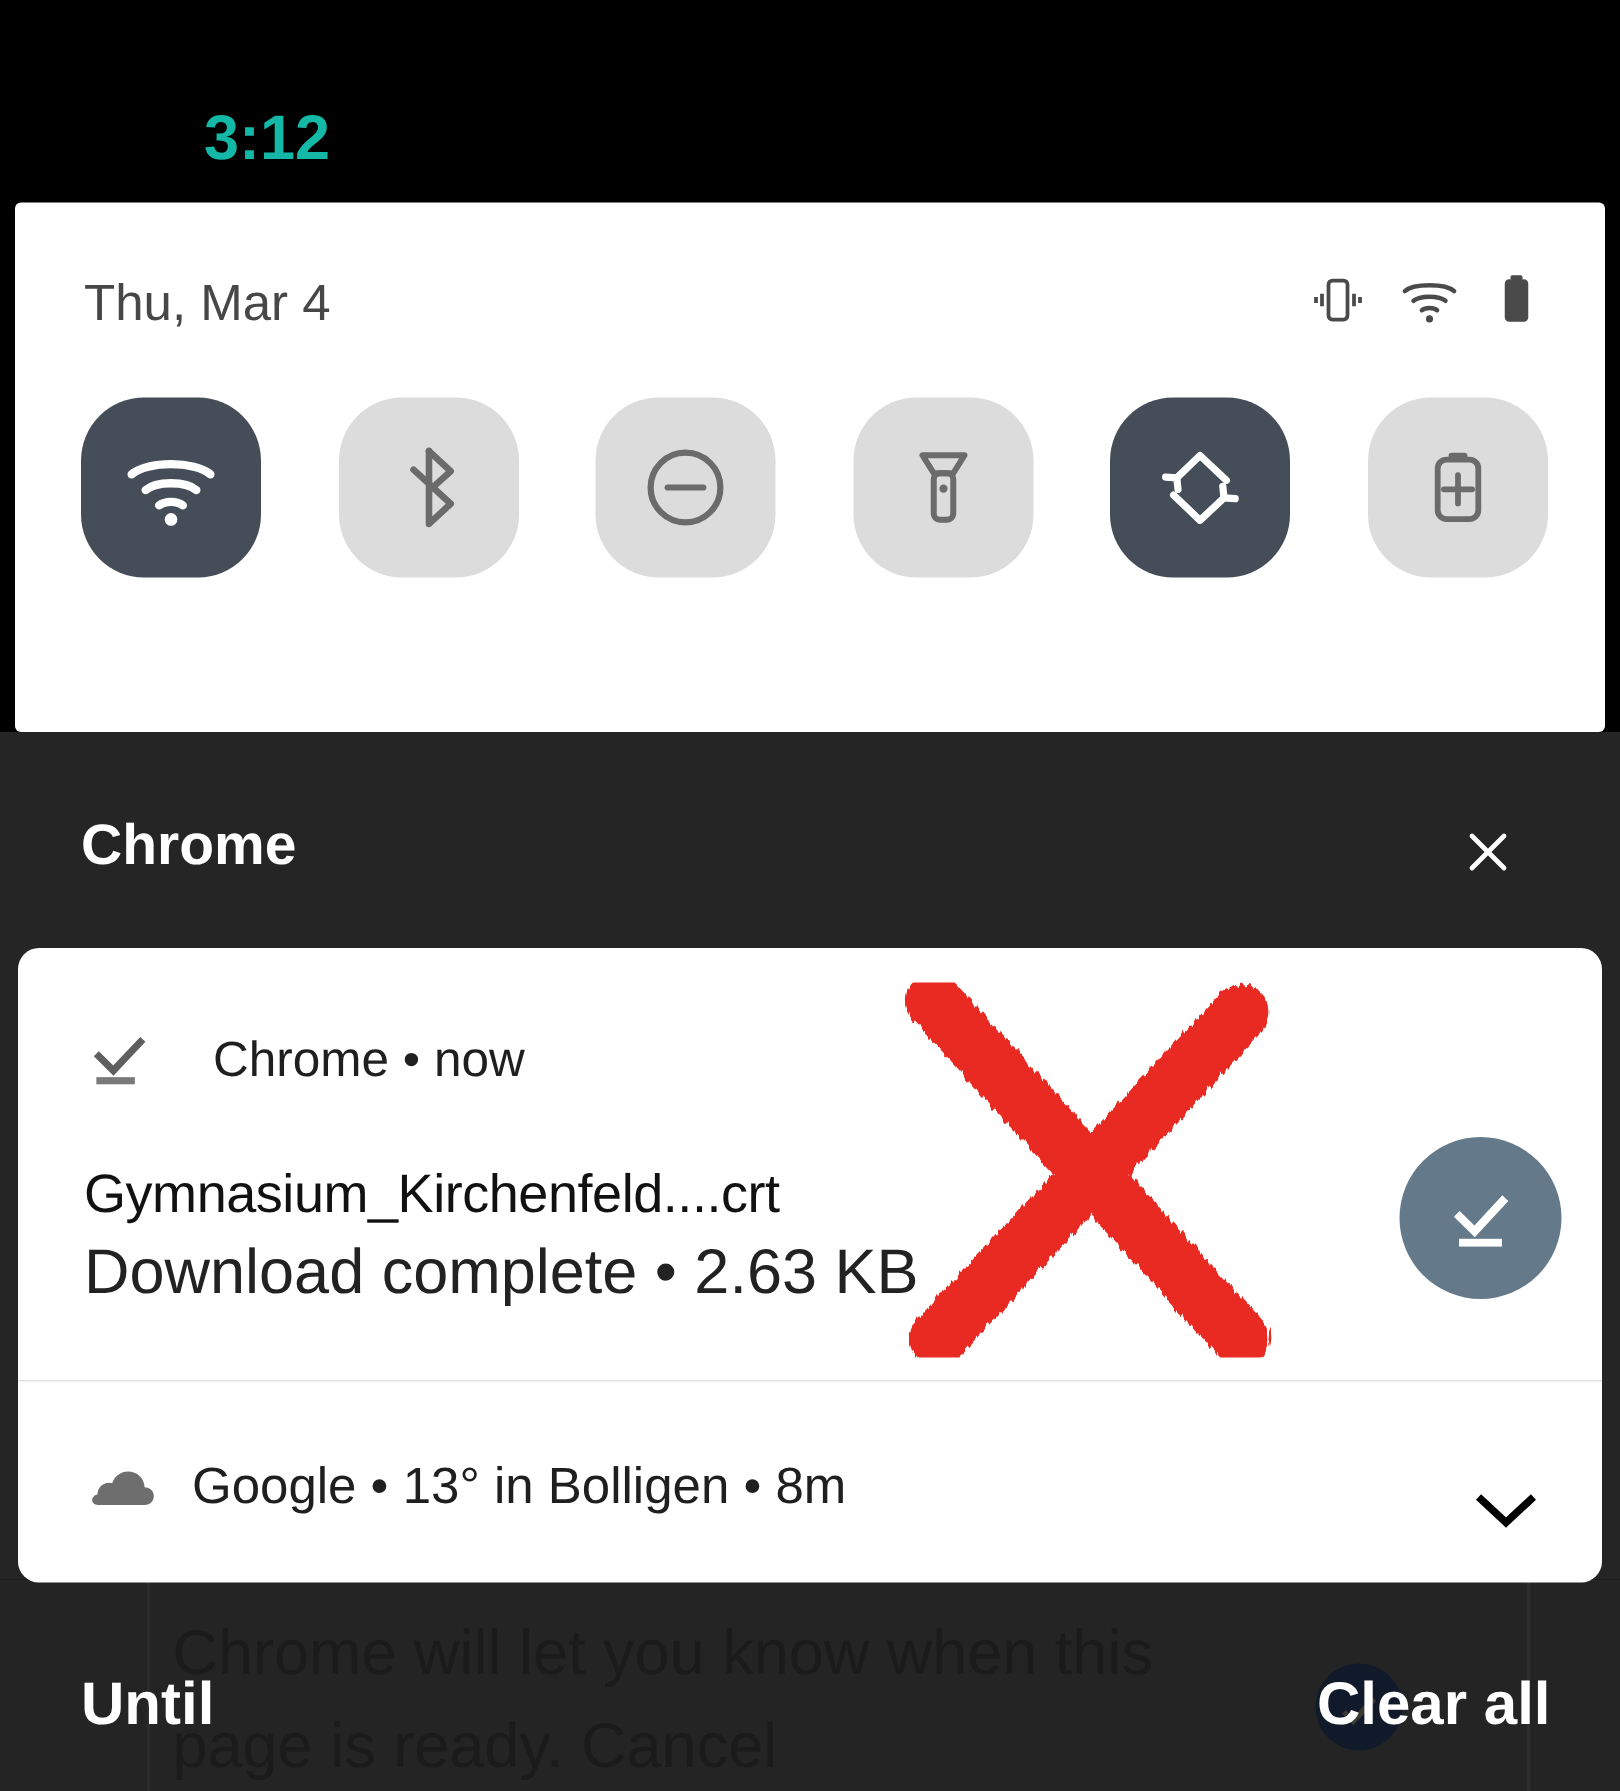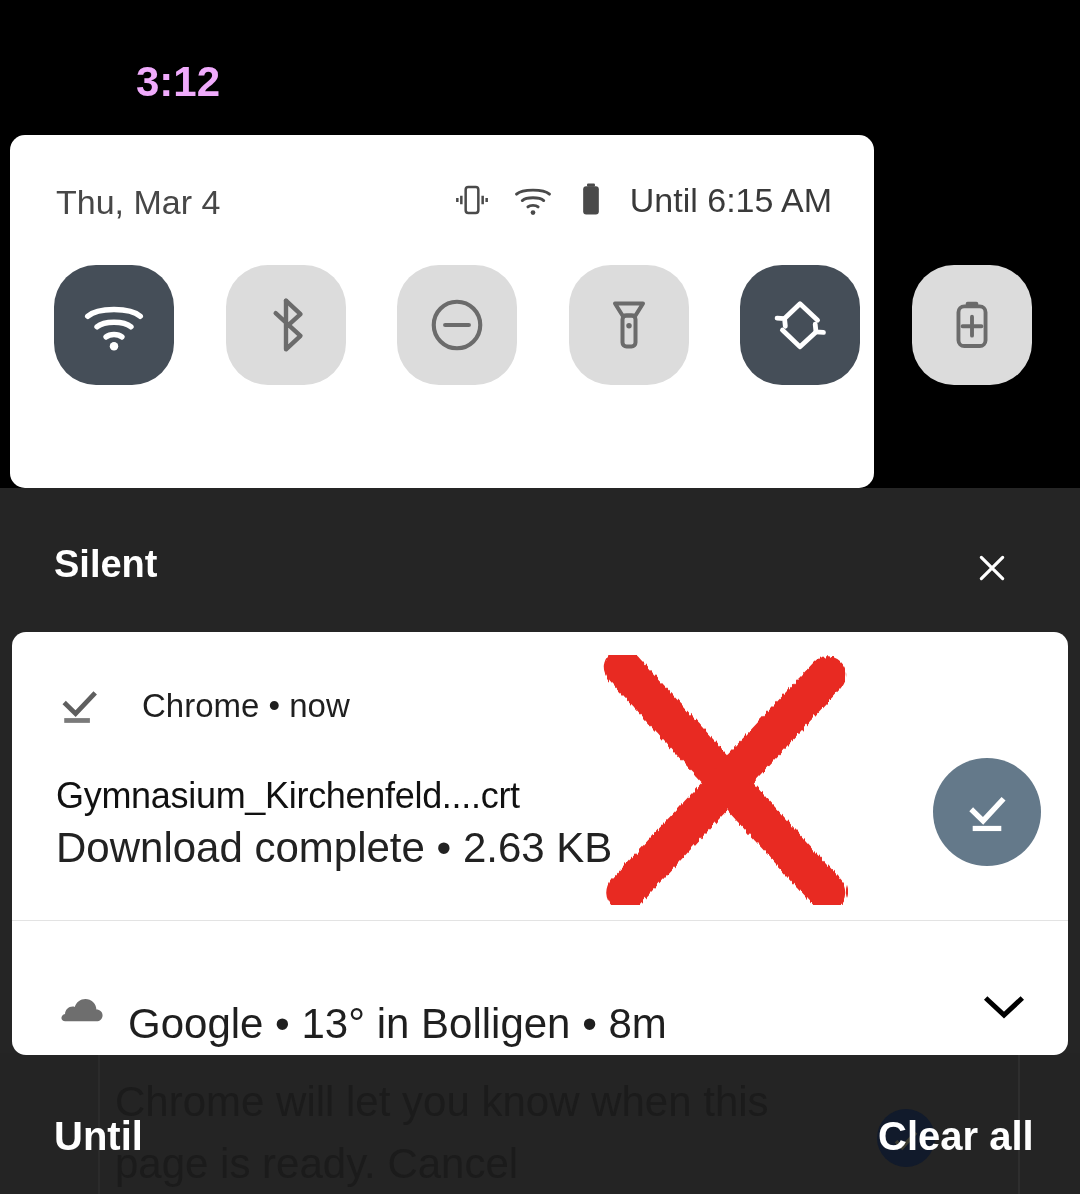--- a/index.html
+++ b/index.html
@@ -10,22 +10,22 @@
     overflow:hidden;
     position:relative;
   }
 
   
   #statusbar {
     position:absolute; left:0; top:0; width:1080px; height:135px;
     background:#000;
   }
   #clock {
-    position:absolute; left:136px; top:58px;
-    color:#f0abfc; font-size:42px; font-weight:bold; letter-spacing:0px;
+    position:absolute; left:136px; top:68px;
+    color:#14b8a6; font-size:42px; font-weight:bold; letter-spacing:0px;
   }
 
   
   #dimmed-page {
     position:absolute; left:0; top:1053px; width:1080px; height:141px;
     background:#242424;
     overflow:hidden;
   }
   #dim-vline-left {
     position:absolute; left:98px; top:0; width:2px; height:141px;
@@ -42,22 +42,22 @@
   #dim-badge {
     position:absolute; left:877px; top:1109px; width:58px; height:58px;
     border-radius:50%; background:#111a2b;
   }
   #dim-badge-check {
     position:absolute; left:14px; top:16px; width:30px; height:30px;
   }
 
   
   #qs-panel {
-    position:absolute; left:10px; top:135px; width:864px; height:353px;
-    background:#fff; border-radius:15px;
+    position:absolute; left:10px; top:135px; width:1060px; height:353px;
+    background:#fff; border-radius:4px;
   }
   #qs-date {
     position:absolute; left:46px; top:48px;
     color:#474747; font-size:34px;
   }
   #qs-status {
     position:absolute; right:42px; top:44px;
     display:flex; align-items:center; gap:20px;
   }
   #qs-status .stat-icon { display:block; }
@@ -125,21 +125,21 @@
     position:absolute; left:921px; top:126px;
     width:108px; height:108px; border-radius:50%;
     background:#64798a;
     display:flex; align-items:center; justify-content:center;
   }
 
   #n2-row {
     position:absolute; left:46px; top:340px;
     display:flex; align-items:center; gap:22px;
   }
-  #n2-text { color:#1f1f1f; font-size:42px;margin-top:28px; }
+  #n2-text { color:#1f1f1f; font-size:34px; }
   #n2-expand {
     position:absolute; left:962px; top:355px;
     width:60px; height:40px;
     display:flex; align-items:center; justify-content:center;
   }
 
   
   #btn-manage {
     position:absolute; left:54px; top:1114px;
     color:#fff; font-size:40px; font-weight:bold;
@@ -188,21 +188,20 @@
       <path d="M2.6 8.6 C6 5.6 18 5.6 21.4 8.6" fill="none" stroke="#4a4a4a" stroke-width="1.7" stroke-linecap="round"></path>
       <path d="M5.9 12.3 C8.3 10.2 15.7 10.2 18.1 12.3" fill="none" stroke="#4a4a4a" stroke-width="1.7" stroke-linecap="round"></path>
       <path d="M9.1 15.9 C10.4 14.8 13.6 14.8 14.9 15.9" fill="none" stroke="#4a4a4a" stroke-width="1.7" stroke-linecap="round"></path>
       <circle cx="12" cy="19.2" r="1.35" fill="#4a4a4a"></circle>
     </svg>
 
     <svg class="stat-icon" width="34" height="40" viewBox="0 0 14 24">
       <rect x="4.6" y="2.1" width="4.8" height="1.9" rx="0.7" fill="#4a4a4a"></rect>
       <rect x="2.3" y="3.7" width="9.4" height="17" rx="1.8" fill="#4a4a4a"></rect>
     </svg>
-    <span id="qs-battery-text">Until 6:15 AM</span>
   </div>
 
   <div id="qs-tiles">
 
     <div class="tile on">
       <svg width="70" height="70" viewBox="0 0 24 24">
         <path d="M3.0 9.0 C6.4 5.9 17.6 5.9 21.0 9.0" fill="none" stroke="#ffffff" stroke-width="1.9" stroke-linecap="round"></path>
         <path d="M6.2 12.6 C8.6 10.5 15.4 10.5 17.8 12.6" fill="none" stroke="#ffffff" stroke-width="1.9" stroke-linecap="round"></path>
         <path d="M9.3 16.1 C10.6 15.0 13.4 15.0 14.7 16.1" fill="none" stroke="#ffffff" stroke-width="1.9" stroke-linecap="round"></path>
         <circle cx="12" cy="19.3" r="1.45" fill="#ffffff"></circle>
@@ -248,21 +247,21 @@
       </svg>
     </div>
 
   </div>
 
   <div id="qs-handle"></div>
 </div>
 
 <div id="shade-bg"></div>
 
-<div id="silent-label">Silent</div>
+<div id="silent-label">Chrome</div>
 
 <div id="silent-dismiss">
   <svg width="40" height="40" viewBox="0 0 24 24">
     <path d="M5.6 5.6 L18.4 18.4 M18.4 5.6 L5.6 18.4" stroke="#ffffff" stroke-width="1.9" stroke-linecap="round"></path>
   </svg>
 </div>
 
 <div id="notif-card">
 
   <div id="n1-header">

